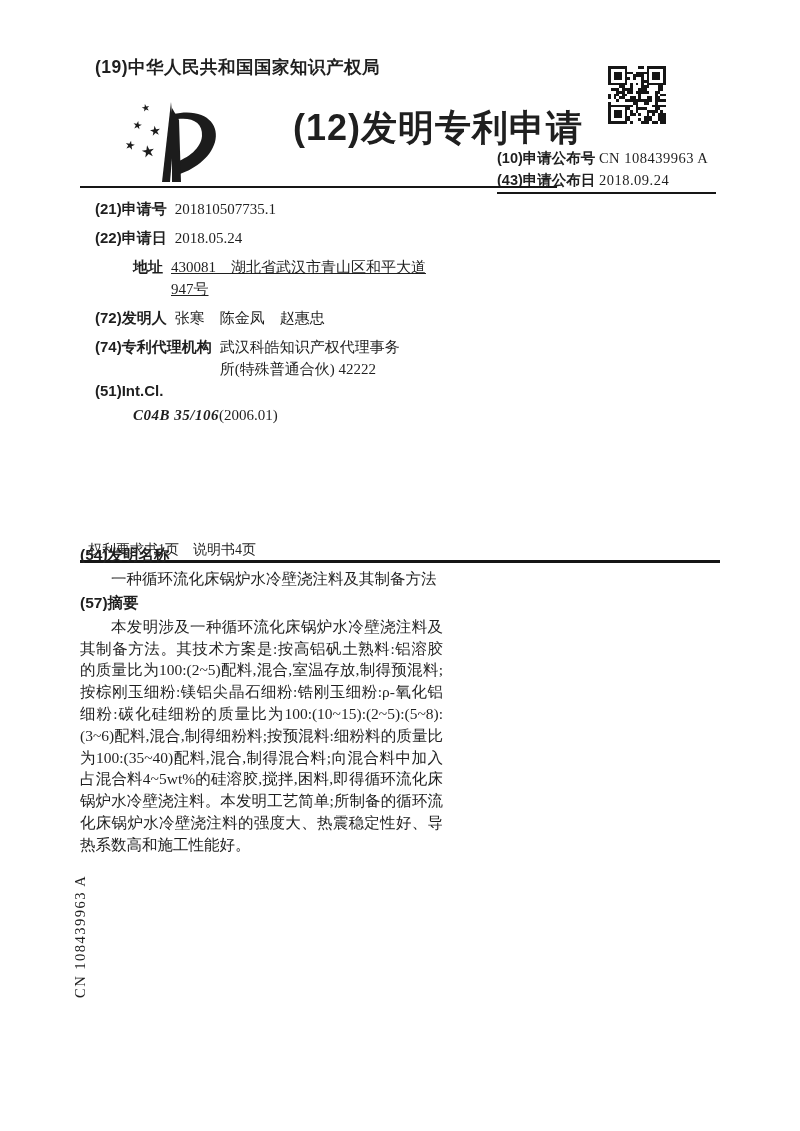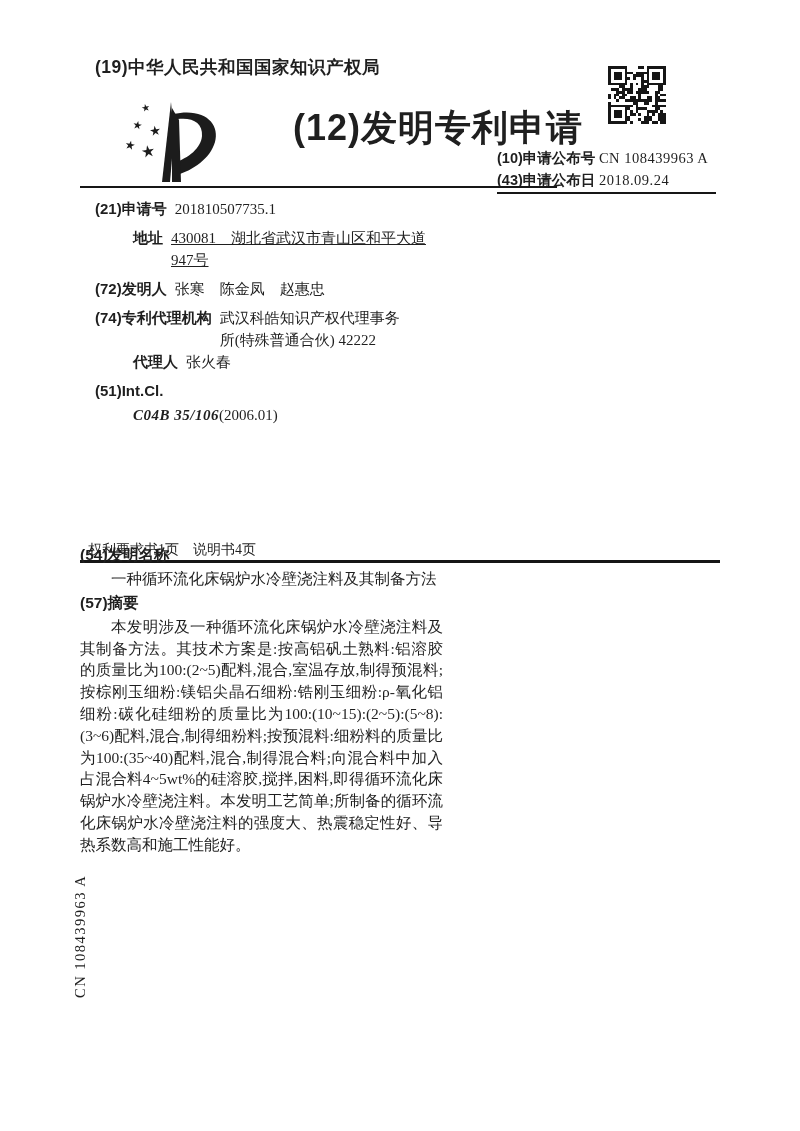--- a/index.html
+++ b/index.html
@@ -529,35 +529,35 @@
 </div>
 
 <div class="rule rule-left"></div>
 <div class="rule rule-right"></div>
 
 <div class="fields">
   <div class="frow">
     <span class="lbl">(21)申请号</span>
     <span class="val">201810507735.1</span>
   </div>
+  <div class="frow">
+    <span class="lbl">(22)申请日</span>
+    <span class="val">2018.05.24</span>
+  </div>
   <div class="frow indent">
     <span class="lbl">地址</span>
     <span class="val" style="max-width:272px;text-decoration:underline;">430081　湖北省武汉市青山区和平大道947号</span>
   </div>
   <div class="frow">
     <span class="lbl">(72)发明人</span>
     <span class="val">张寒　陈金凤　赵惠忠</span>
   </div>
   <div class="frow" style="margin-bottom:0;">
     <span class="lbl">(74)专利代理机构</span>
     <span class="val" style="max-width:192px;">武汉科皓知识产权代理事务所(特殊普通合伙) 42222</span>
-  </div>
-  <div class="frow indent">
-    <span class="lbl">代理人</span>
-    <span class="val">张火春</span>
   </div>
   <div class="frow" style="margin-bottom:2px;">
     <span class="lbl">(51)Int.Cl.</span>
   </div>
   <div class="intcl-code">
     <span class="code">C04B 35/106</span><span>(2006.01)</span>
   </div>
 </div>
 
 <div class="pages-info">权利要求书1页　说明书4页</div>

